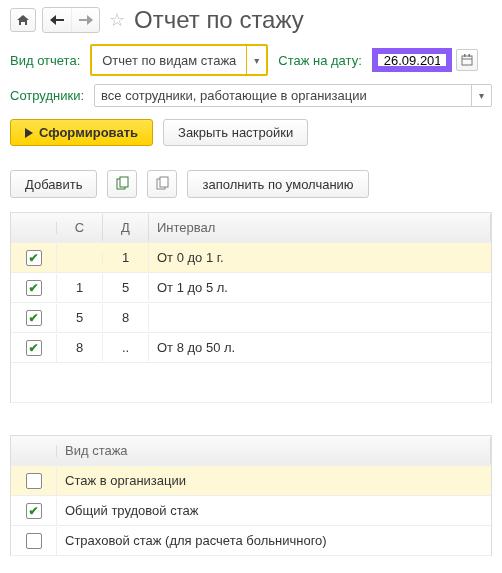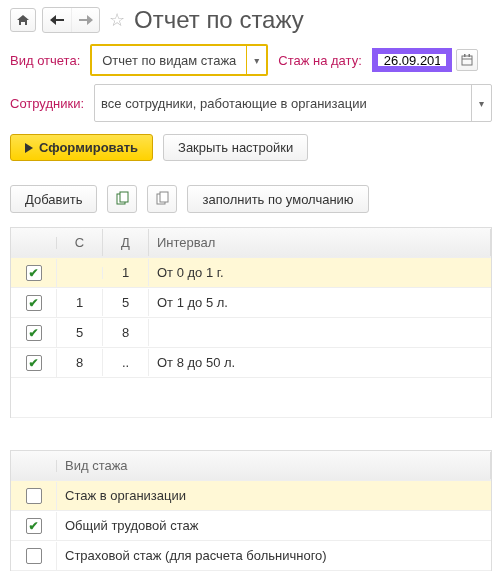--- a/index.html
+++ b/index.html
@@ -54,26 +54,26 @@
   .title {
     font-size: 24px;
     color: #555;
   }
   .row {
     display: flex;
     align-items: center;
     gap: 10px;
     padding: 4px 10px;
   }
-  .label { color: #be185d; white-space: nowrap; }
+  .label { color: #15803d; white-space: nowrap; }
   .combo {
     display: flex;
     border: 1px solid #ccc;
     border-radius: 2px;
-    height: 38px;
+    height: 23px;
     background: #fff;
   }
   .combo.highlight {
     border: 2px solid #e6b800;
     padding-left: 4px;
     height: 32px;
   }
   .combo .text-part {
     flex: 1;
     padding: 4px 6px;

